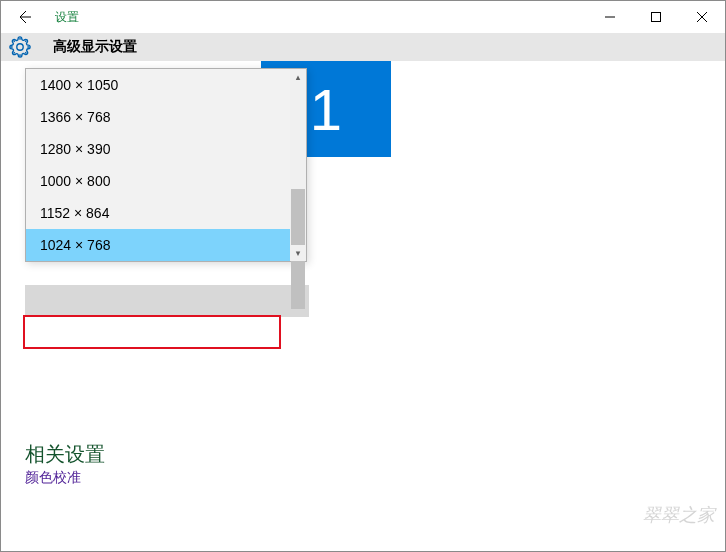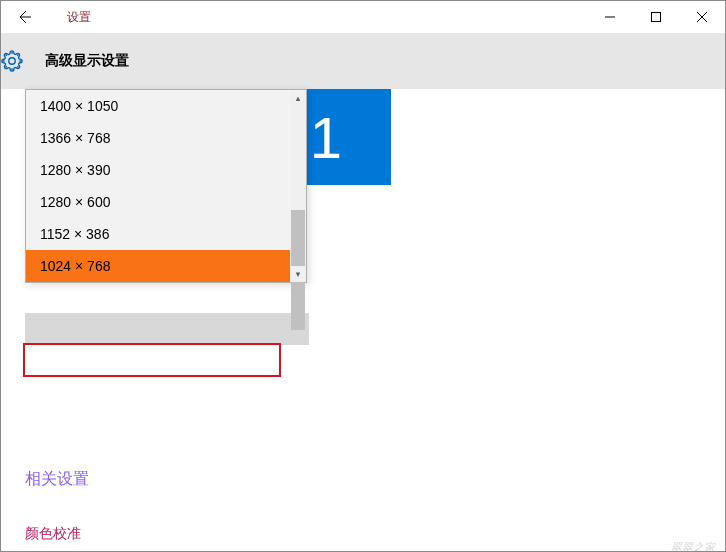--- a/index.html
+++ b/index.html
@@ -30,23 +30,23 @@
       display: flex;
       align-items: center;
       justify-content: center;
       cursor: pointer;
     }
     .back-btn svg {
       width: 16px;
       height: 16px;
     }
     .title-text {
-      margin-left: 20px;
+      margin-left: 8px;
       font-size: 12px;
-      color: #7f1d1d;
+      color: #15803d;
     }
     .window-controls {
       position: absolute;
       right: 0;
       top: 0;
       display: flex;
       height: 32px;
     }
     .win-ctrl {
       width: 46px;
@@ -54,25 +54,25 @@
       display: flex;
       align-items: center;
       justify-content: center;
       cursor: pointer;
     }
     .win-ctrl svg {
       width: 10px;
       height: 10px;
     }
     .header {
-      height: 56px;
+      height: 28px;
       background: #e6e6e6;
       display: flex;
       align-items: center;
-      padding-left: 0;
+      padding-left: 8px;
     }
     .gear-icon {
       width: 22px;
       height: 22px;
       margin-right: 22px;
       color: #0063b1;
     }
     .header-title {
       font-size: 14px;
       font-weight: 600;
@@ -95,39 +95,39 @@
       justify-content: center;
     }
     .monitor-number {
       color: #fff;
       font-size: 58px;
       font-weight: 300;
     }
     .dropdown {
       position: absolute;
       left: 24px;
-      top: 0;
+      top: 7px;
       width: 282px;
       background: #f2f2f2;
       border: 1px solid #b0b0b0;
       box-shadow: 2px 2px 8px rgba(0,0,0,0.15);
       z-index: 10;
     }
     .dropdown-item {
       height: 32px;
       display: flex;
       align-items: center;
       padding-left: 14px;
       font-size: 14px;
       color: #000;
       cursor: pointer;
       position: relative;
     }
     .dropdown-item.selected {
-      background: #f97316;
+      background: #7dd3fc;
     }
     .highlight-box {
       position: absolute;
       border: 2px solid #e01020;
       pointer-events: none;
       z-index: 20;
     }
     .scrollbar-track {
       position: absolute;
       right: 0;
@@ -158,36 +158,36 @@
       top: 224px;
       width: 284px;
       height: 32px;
       background: #d8d8d8;
       z-index: 1;
     }
     .section-title {
       position: absolute;
       left: 24px;
       top: 380px;
-      font-size: 16px;
-      color: #8b5cf6;
+      font-size: 20px;
+      color: #14532d;
     }
     .link {
       position: absolute;
       left: 24px;
-      top: 436px;
+      top: 408px;
       font-size: 14px;
-      color: #be185d;
+      color: #4c1d95;
       cursor: pointer;
     }
     .watermark {
       position: absolute;
       right: 10px;
       bottom: 8px;
-      font-size: 11px;
+      font-size: 18px;
       color: rgba(150, 150, 150, 0.4);
       font-style: italic;
       pointer-events: none;
     }
   </style>
 </head>
 <body>
 
 <div class="titlebar">
   <div class="back-btn">
@@ -228,22 +228,22 @@
   <div class="selection-bg"></div>
 
   <div class="monitor-box">
     <span class="monitor-number">1</span>
   </div>
 
   <div class="dropdown" id="dropdown">
     <div class="dropdown-item">1400 × 1050</div>
       <div class="dropdown-item">1366 × 768</div>
       <div class="dropdown-item">1280 × 390</div>
-      <div class="dropdown-item">1280 × 600</div>
-      <div class="dropdown-item">1152 × 386</div>
+      <div class="dropdown-item">1000 × 800</div>
+      <div class="dropdown-item">1152 × 864</div>
       <div class="dropdown-item selected">1024 × 768</div>
       <div class="scrollbar-track">
       <div class="scrollbar-arrow" style="position:absolute;top:0;">▴</div>
       <div class="scrollbar-thumb" style="top:120px;height:120px;"></div>
       <div class="scrollbar-arrow" style="position:absolute;bottom:0;">▾</div>
     </div>
   </div>
 
   <div class="highlight-box" id="highlight" style="left: 22px; top: 254px; width: 258px; height: 34px;"></div>
 

